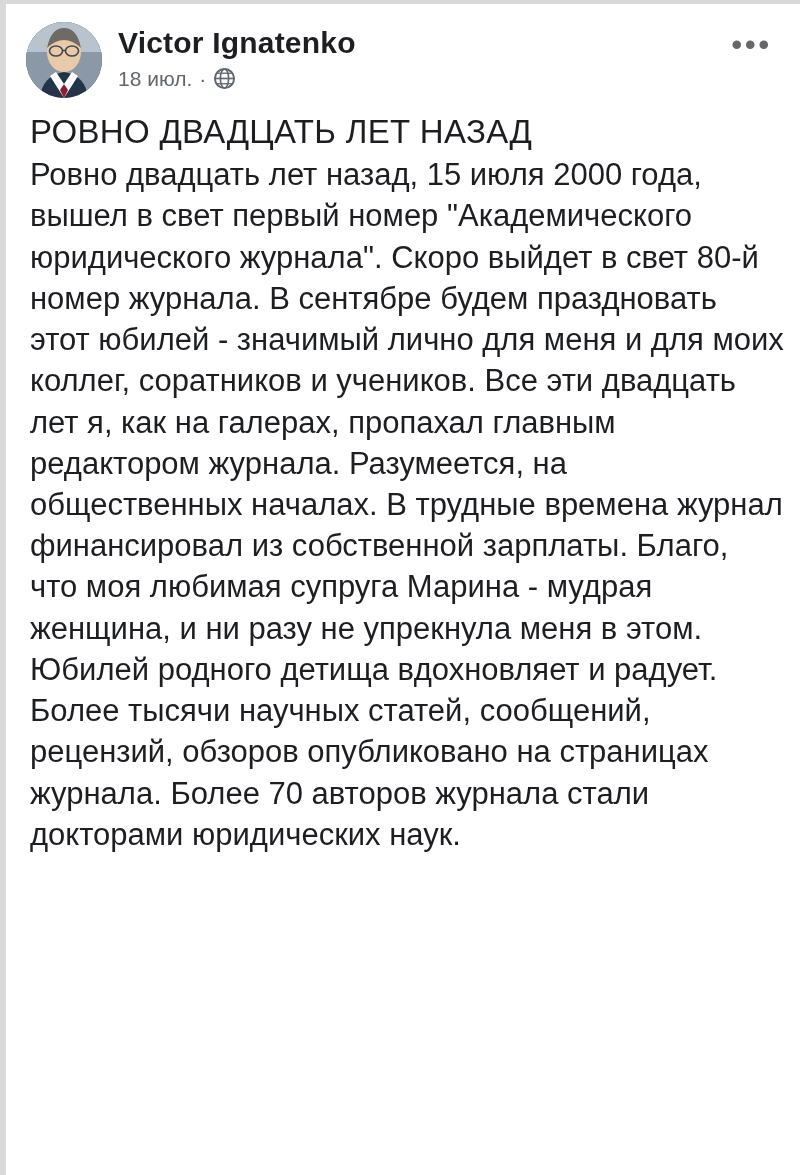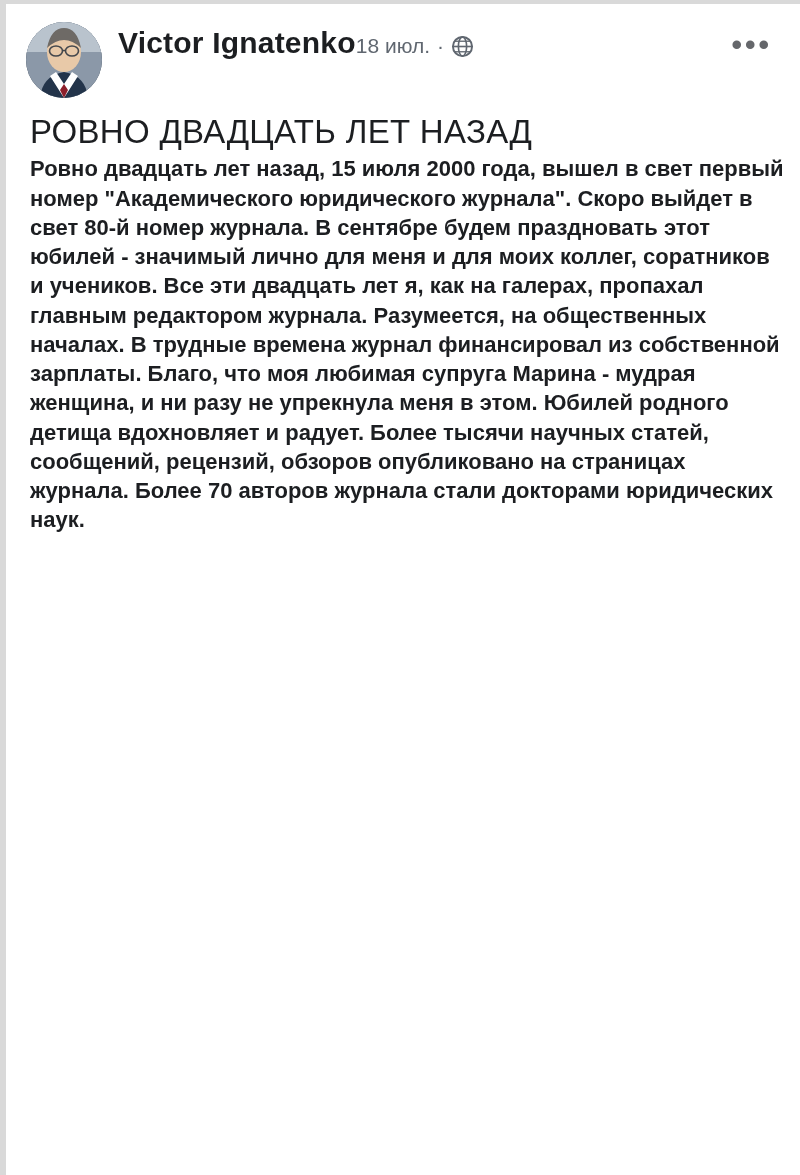--- a/index.html
+++ b/index.html
@@ -34,20 +34,21 @@
     border-radius: 50%;
     flex: 0 0 76px;
     overflow: hidden;
     background: #2b3a4a;
     position: relative;
   }
   .avatar svg { display: block; width: 76px; height: 76px; }
   .header-text {
     margin-left: 16px;
     display: flex;
+    flex-direction: column;
     justify-content: center;
     padding-top: 4px;
   }
   .author-name {
     font-size: 30px;
     font-weight: bold;
     color: #1c1e21;
     line-height: 1.15;
     letter-spacing: 0.2px;
   }
@@ -79,25 +80,25 @@
   }
   .post-title {
     font-size: 33px;
     color: #1c1e21;
     line-height: 1.22;
     letter-spacing: 0.3px;
     margin: 0 0 2px 0;
     font-weight: normal;
   }
   .post-text {
-    font-size: 22px;
+    font-size: 31px;
     color: #1c1e21;
     line-height: 1.33;
     margin: 0;
-    font-weight: bold;
+    font-weight: normal;
     word-wrap: break-word;
   }
 </style>
 </head>
 <body>
 
 <div class="post">
 
   <div class="post-header">
 

